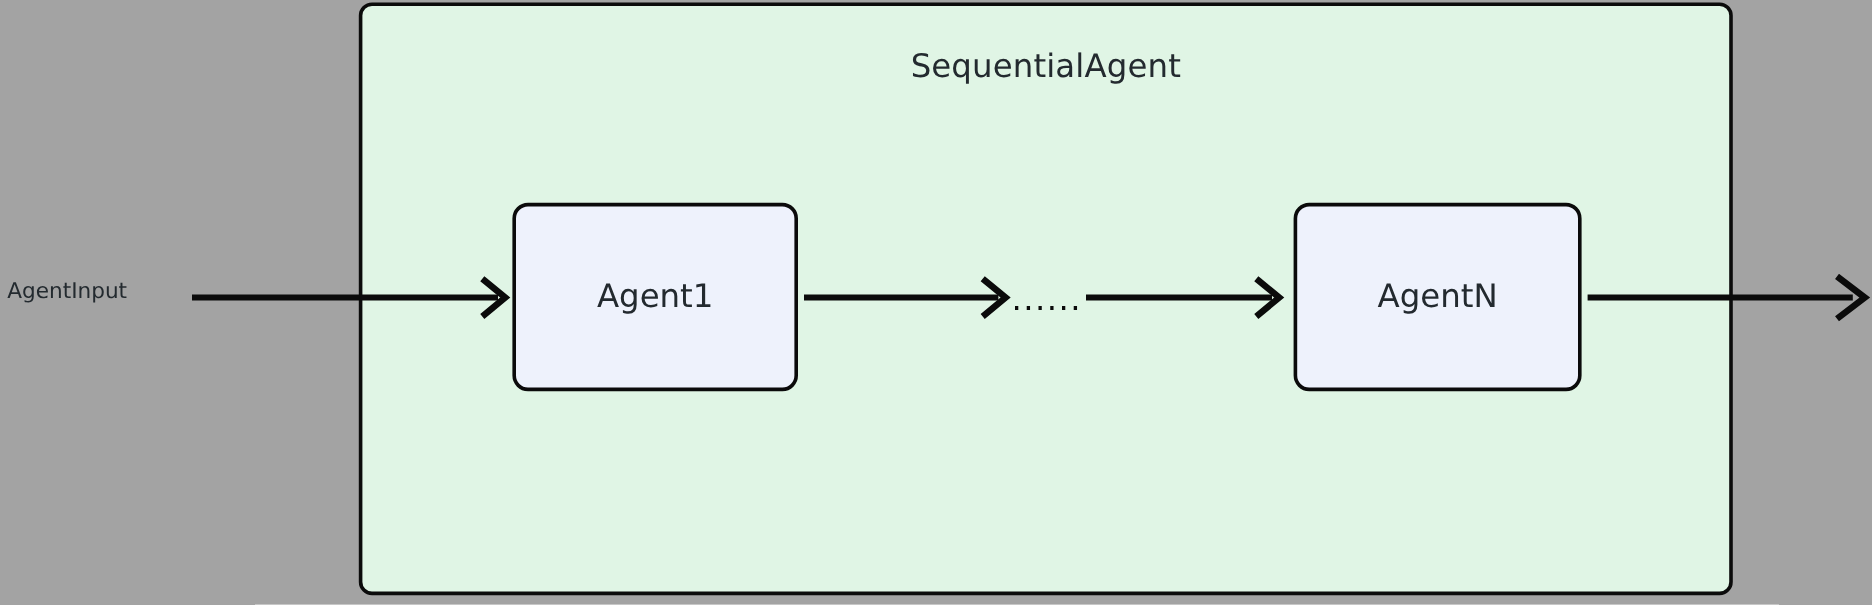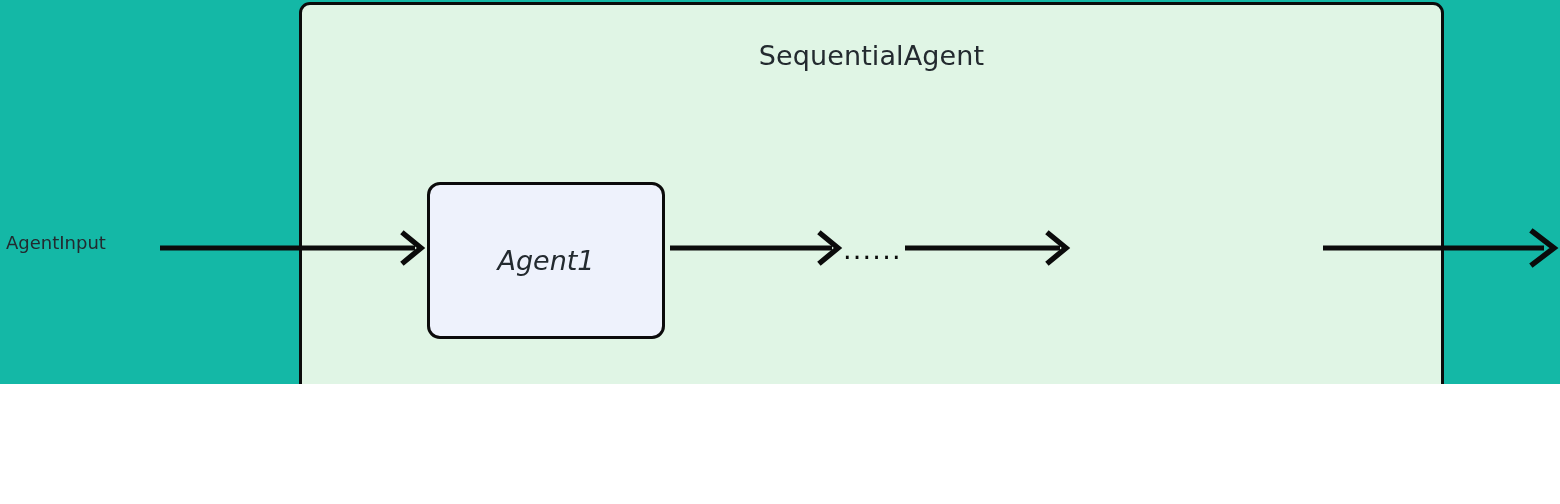--- a/index.html
+++ b/index.html
@@ -7,22 +7,22 @@
     margin: 0;
     padding: 0;
     background: #ffffff;
   }
   body {
     font-family: "DejaVu Sans", "Liberation Sans", sans-serif;
   }
   #canvas {
     position: relative;
     width: 1560px;
-    height: 384px;
-    background: #14b8a6;
+    height: 504px;
+    background: #a3a3a3;
     overflow: hidden;
   }
 
   
   .group-box {
     position: absolute;
     left: 299px;
     top: 2px;
     width: 1145px;
     height: 494px;
@@ -52,21 +52,21 @@
     border-radius: 13px;
     display: flex;
     align-items: center;
     justify-content: center;
   }
   .node .node-label {
     font-size: 27px;
     color: #232a2f;
     white-space: nowrap;
   }
-  #node-agent1 { left: 427px; top: 182px; width: 238px; height: 157px; font-style: italic; }
+  #node-agent1 { left: 427px; top: 169px; width: 238px; height: 157px; }
   #node-agentn { left: 1078px; top: 169px; width: 240px; height: 157px; }
 
   
   .edge-label {
     position: absolute;
     font-size: 18px;
     color: #232a2f;
     white-space: nowrap;
   }
   #label-agent-input { left: 6px; top: 232px; }
@@ -136,16 +136,19 @@
     <g>
       <line class="edge-line" x1="1323" y1="248" x2="1544" y2="248"></line>
       <polyline class="edge-head" points="1533,232 1554,248 1533,264"></polyline>
     </g>
   </svg>
 
   <div class="node" id="node-agent1">
     <span class="node-label">Agent1</span>
   </div>
 
+  <div class="node" id="node-agentn">
+    <span class="node-label">AgentN</span>
+  </div>
 
   <div id="ellipsis-dots">......</div>
 
 </div>
 
 </body></html>

